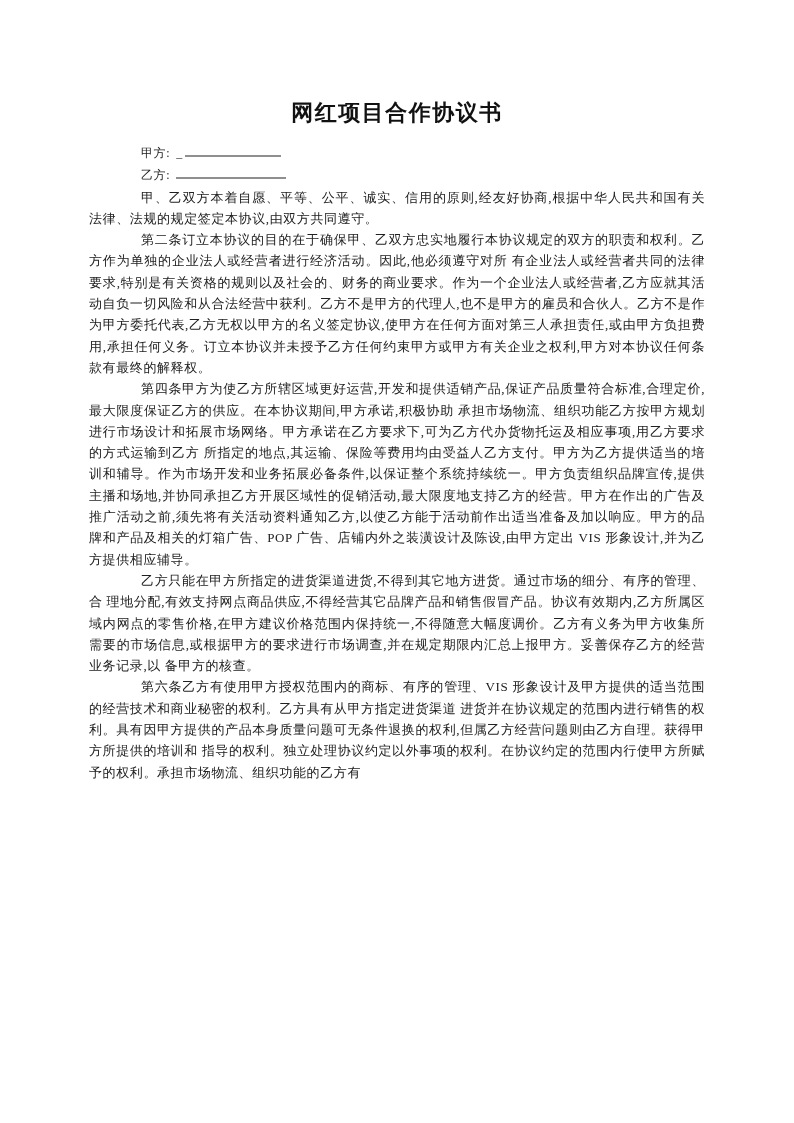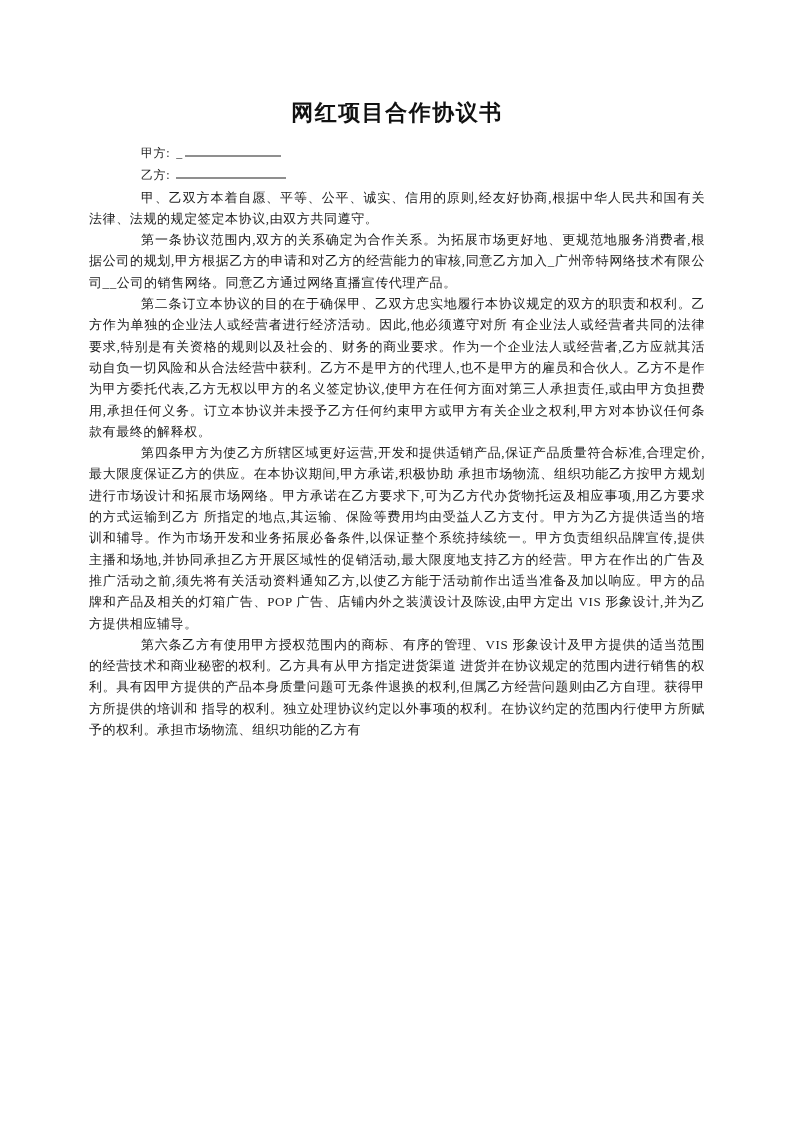--- a/index.html
+++ b/index.html
@@ -72,18 +72,18 @@
 
   <div class="party-line">
     <span>甲方:</span><span class="blank-mark">_</span><span class="blank-line len-a"></span>
   </div>
 
   <div class="party-line">
     <span>乙方:</span><span class="blank-line len-b"></span>
   </div>
 
   <p class="para">甲、乙双方本着自愿、平等、公平、诚实、信用的原则,经友好协商,根据中华人民共和国有关法律、法规的规定签定本协议,由双方共同遵守。</p>
-  <p class="para">第一条协议范围内,双方的关系确定为合作关系。为拓展市场更好地、更规范地服务消费者,根据公司的规划,甲方根据乙方的申请和对乙方的经营能力的审核,同意乙方加入_广州帝特网络技术有限公司__公司的销售网络。同意乙方通过网络直播宣传代理产品。</p>
   <p class="para">第二条订立本协议的目的在于确保甲、乙双方忠实地履行本协议规定的双方的职责和权利。乙方作为单独的企业法人或经营者进行经济活动。因此,他必须遵守对所 有企业法人或经营者共同的法律要求,特别是有关资格的规则以及社会的、财务的商业要求。作为一个企业法人或经营者,乙方应就其活动自负一切风险和从合法经营中获利。乙方不是甲方的代理人,也不是甲方的雇员和合伙人。乙方不是作为甲方委托代表,乙方无权以甲方的名义签定协议,使甲方在任何方面对第三人承担责任,或由甲方负担费用,承担任何义务。订立本协议并未授予乙方任何约束甲方或甲方有关企业之权利,甲方对本协议任何条款有最终的解释权。</p>
   <p class="para">第四条甲方为使乙方所辖区域更好运营,开发和提供适销产品,保证产品质量符合标准,合理定价,最大限度保证乙方的供应。在本协议期间,甲方承诺,积极协助 承担市场物流、组织功能乙方按甲方规划进行市场设计和拓展市场网络。甲方承诺在乙方要求下,可为乙方代办货物托运及相应事项,用乙方要求的方式运输到乙方 所指定的地点,其运输、保险等费用均由受益人乙方支付。甲方为乙方提供适当的培训和辅导。作为市场开发和业务拓展必备条件,以保证整个系统持续统一。甲方负责组织品牌宣传,提供主播和场地,并协同承担乙方开展区域性的促销活动,最大限度地支持乙方的经营。甲方在作出的广告及推广活动之前,须先将有关活动资料通知乙方,以使乙方能于活动前作出适当准备及加以响应。甲方的品牌和产品及相关的灯箱广告、POP 广告、店铺内外之装潢设计及陈设,由甲方定出 VIS 形象设计,并为乙方提供相应辅导。</p>
+  <p class="para">乙方只能在甲方所指定的进货渠道进货,不得到其它地方进货。通过市场的细分、有序的管理、合 理地分配,有效支持网点商品供应,不得经营其它品牌产品和销售假冒产品。协议有效期内,乙方所属区域内网点的零售价格,在甲方建议价格范围内保持统一,不得随意大幅度调价。乙方有义务为甲方收集所需要的市场信息,或根据甲方的要求进行市场调查,并在规定期限内汇总上报甲方。妥善保存乙方的经营业务记录,以 备甲方的核查。</p>
   <p class="para">第六条乙方有使用甲方授权范围内的商标、有序的管理、VIS 形象设计及甲方提供的适当范围的经营技术和商业秘密的权利。乙方具有从甲方指定进货渠道 进货并在协议规定的范围内进行销售的权利。具有因甲方提供的产品本身质量问题可无条件退换的权利,但属乙方经营问题则由乙方自理。获得甲方所提供的培训和 指导的权利。独立处理协议约定以外事项的权利。在协议约定的范围内行使甲方所赋予的权利。承担市场物流、组织功能的乙方有</p>
 
 </div>
 
 </body></html>

